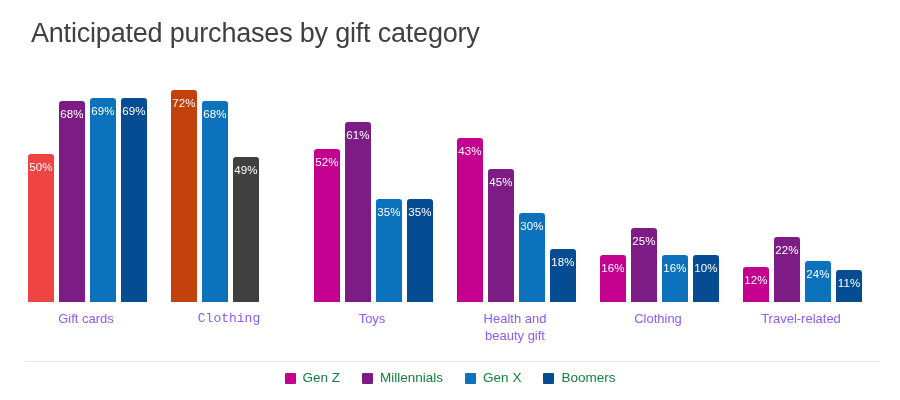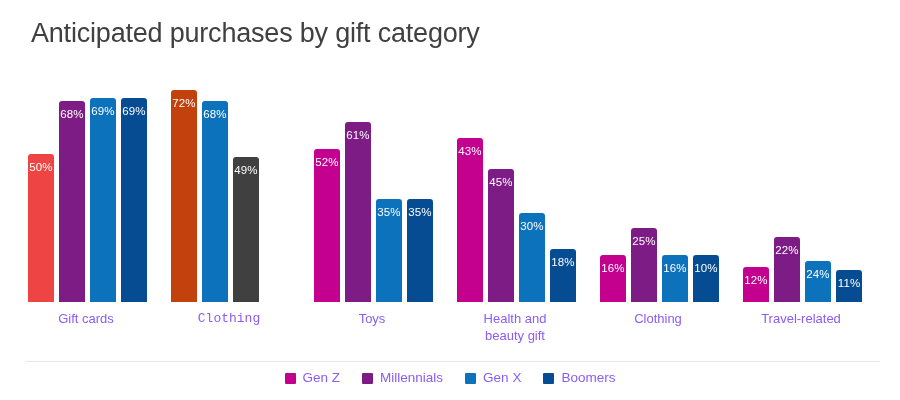--- a/index.html
+++ b/index.html
@@ -127,21 +127,21 @@
     gap: 7px;
   }
   .legend-swatch {
     width: 11px;
     height: 11px;
     border-radius: 1px;
     display: block;
   }
   .legend-text {
     font-size: 13.5px;
-    color: #8b5cf6;
+    color: #15803d;
     line-height: 14px;
   }
 </style>
 </head>
 <body>
 
 <div id="chart-root">
 
   <div class="chart-title">Anticipated purchases by gift category</div>
 

